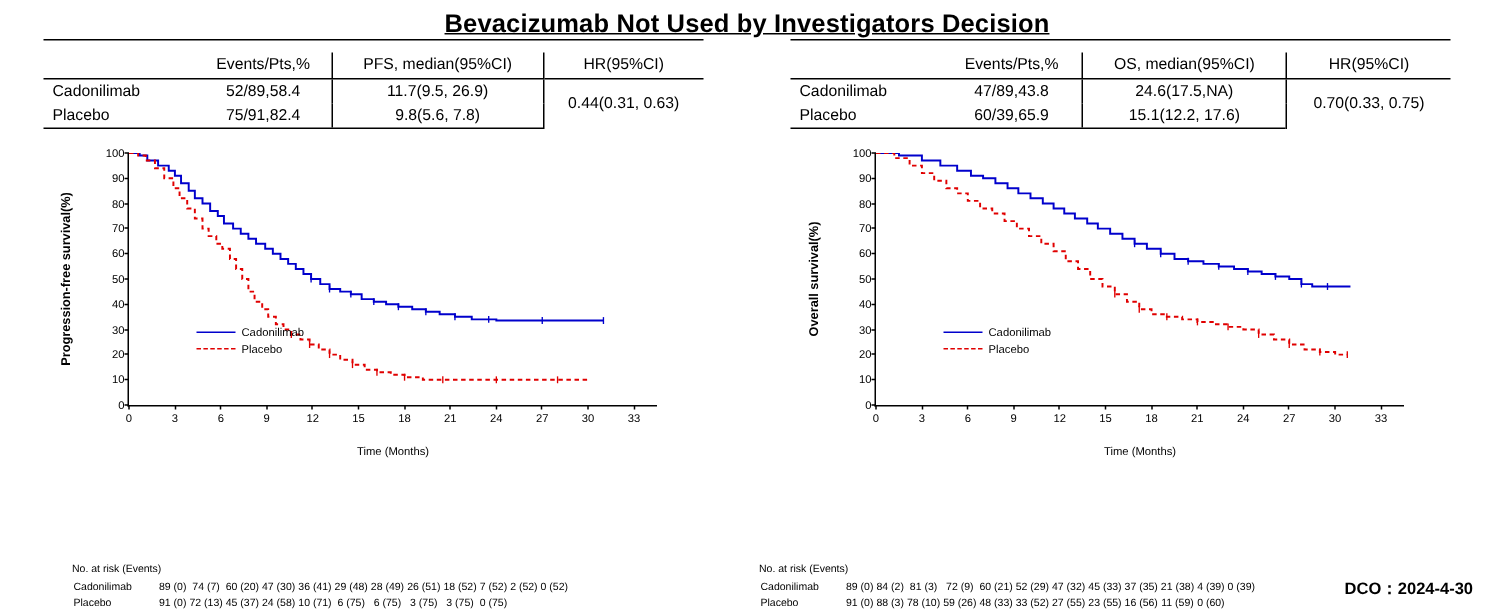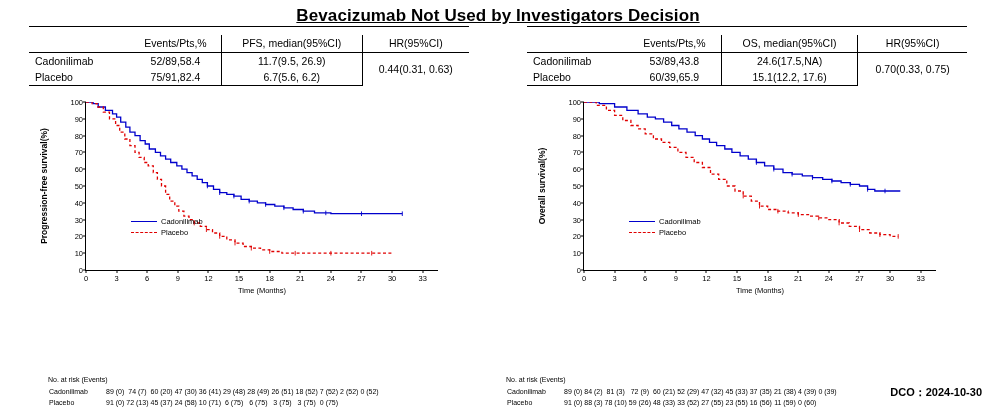--- a/index.html
+++ b/index.html
@@ -133,21 +133,21 @@
     width: 1px;
     height: 3px;
     background: #000;
     transform: translateX(-0.5px);
   }
   .xlabel {
     position: absolute;
     top: 100%;
     left: 50%;
     transform: translateX(-50%);
-    margin-top: 16px;
+    margin-top: 26px;
     font-size: 7.5px;
     white-space: nowrap;
   }
   .legend {
     position: absolute;
     font-size: 7.5px;
     line-height: 11px;
   }
   .legend .row {
     display: flex;
@@ -212,21 +212,21 @@
       <tbody>
         <tr>
           <td class="rowlabel">Cadonilimab</td>
           <td>52/89,58.4</td>
           <td class="colsep">11.7(9.5, 26.9)</td>
           <td class="colsep hr" rowspan="2">0.44(0.31, 0.63)</td>
         </tr>
         <tr class="last">
           <td class="rowlabel">Placebo</td>
           <td>75/91,82.4</td>
-          <td class="colsep">6.7(5.6, 6.2)</td>
+          <td class="colsep">9.8(5.6, 7.8)</td>
         </tr>
       </tbody>
     </table>
 
     <div class="plot-wrap">
       <div class="ylabel">
         <span>Progression-free survival(%)</span>
       </div>
       <div class="axes" id="axes-pfs">
         <svg id="svg-pfs" width="352" height="168" viewBox="0 0 352 168" preserveAspectRatio="none">
@@ -358,21 +358,21 @@
         <tr>
           <th class="rowlabel blank"></th>
           <th>Events/Pts,%</th>
           <th class="colsep">OS, median(95%CI)</th>
           <th class="colsep">HR(95%CI)</th>
         </tr>
       </thead>
       <tbody>
         <tr>
           <td class="rowlabel">Cadonilimab</td>
-          <td>53/89,43.8</td>
+          <td>47/89,43.8</td>
           <td class="colsep">24.6(17.5,NA)</td>
           <td class="colsep hr" rowspan="2">0.70(0.33, 0.75)</td>
         </tr>
         <tr class="last">
           <td class="rowlabel">Placebo</td>
           <td>60/39,65.9</td>
           <td class="colsep">15.1(12.2, 17.6)</td>
         </tr>
       </tbody>
     </table>
@@ -497,13 +497,13 @@
               <td>0 (60)</td>
               <td></td>
             </tr>
           </tbody>
         </table>
     </div>
   </div>
 
 </div>
 
-<div class="dco">DCO：2024-10-30</div>
+<div class="dco">DCO：2024-4-30</div>
 
 </body></html>

